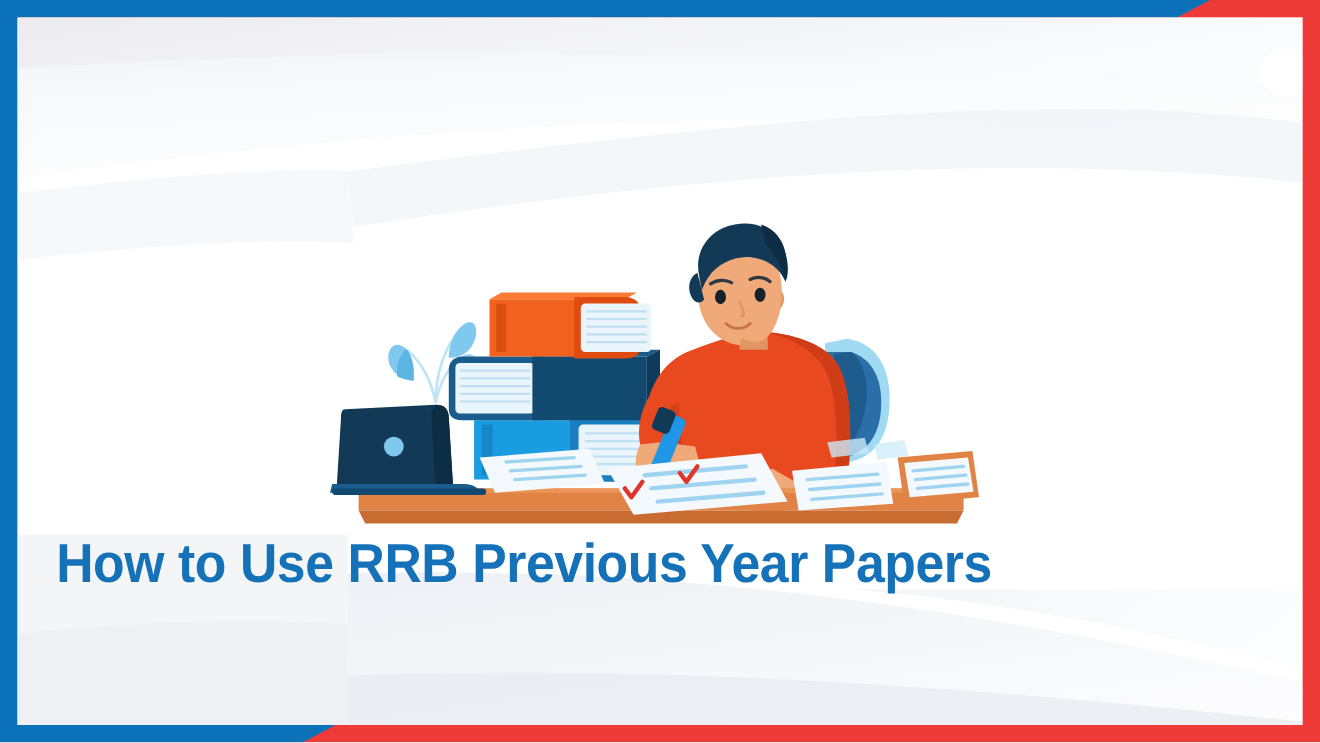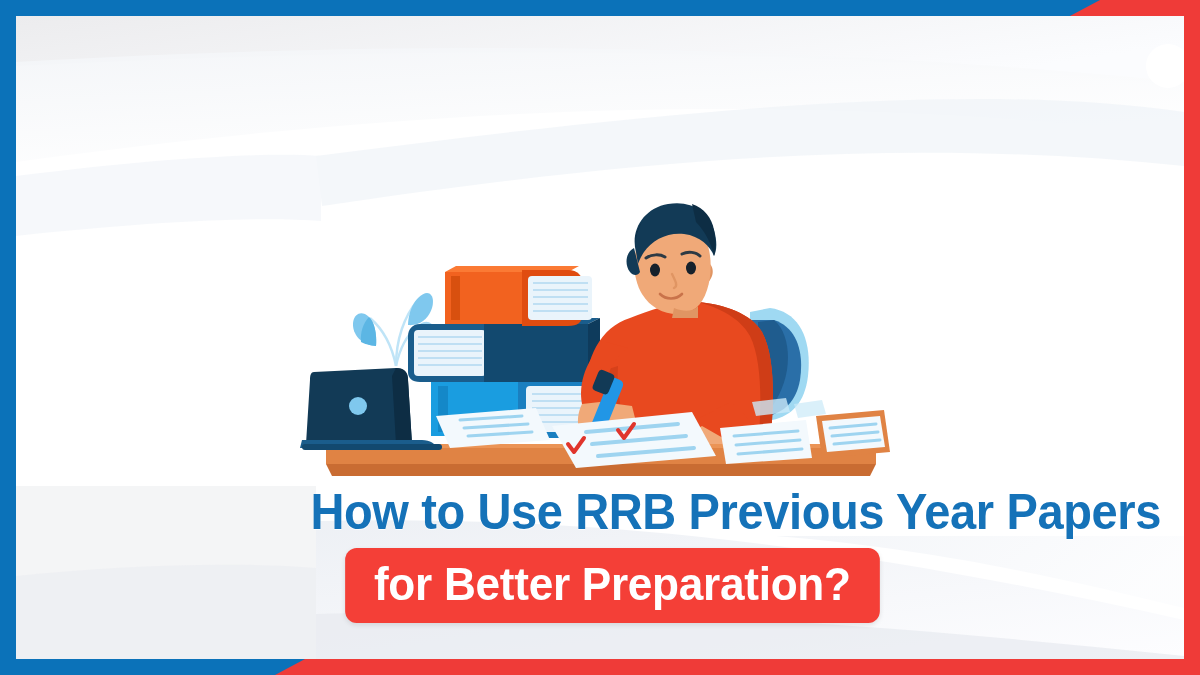--- a/index.html
+++ b/index.html
@@ -56,22 +56,21 @@
   }
   .illustration svg { display: block; width: 600px; height: 300px; }
 
   
   .headline-block {
     position: absolute;
     left: 0;
     top: 470px;
     width: 1168px;
     z-index: 4;
-    text-align: right;
-    margin-left: 12px;
+    text-align: left;
   }
 
   .headline-main {
     font-family: "Liberation Sans Narrow", "Liberation Sans", "DejaVu Sans", sans-serif;
     font-size: 50px;
     font-weight: bold;
     color: #1572b8;
     letter-spacing: -0.4px;
     line-height: 1.04;
     white-space: nowrap;
@@ -328,19 +327,16 @@
             <path d="M452,212 L486,208 L490,222 L456,226 Z" fill="#cbe9f8" opacity="0.8"></path>
             <path d="M494,214 L522,210 L526,224 L498,228 Z" fill="#cbe9f8" opacity="0.7"></path>
           </g>
 
         </g>
       </svg>
     </div>
 
     <div class="headline-block">
       <div class="headline-main">How to Use RRB Previous Year Papers</div>
-      <div class="badge-row">
-        <span class="headline-badge">for Better Preparation?</span>
-      </div>
     </div>
 
   </div>
 </div>
 
 </body></html>

